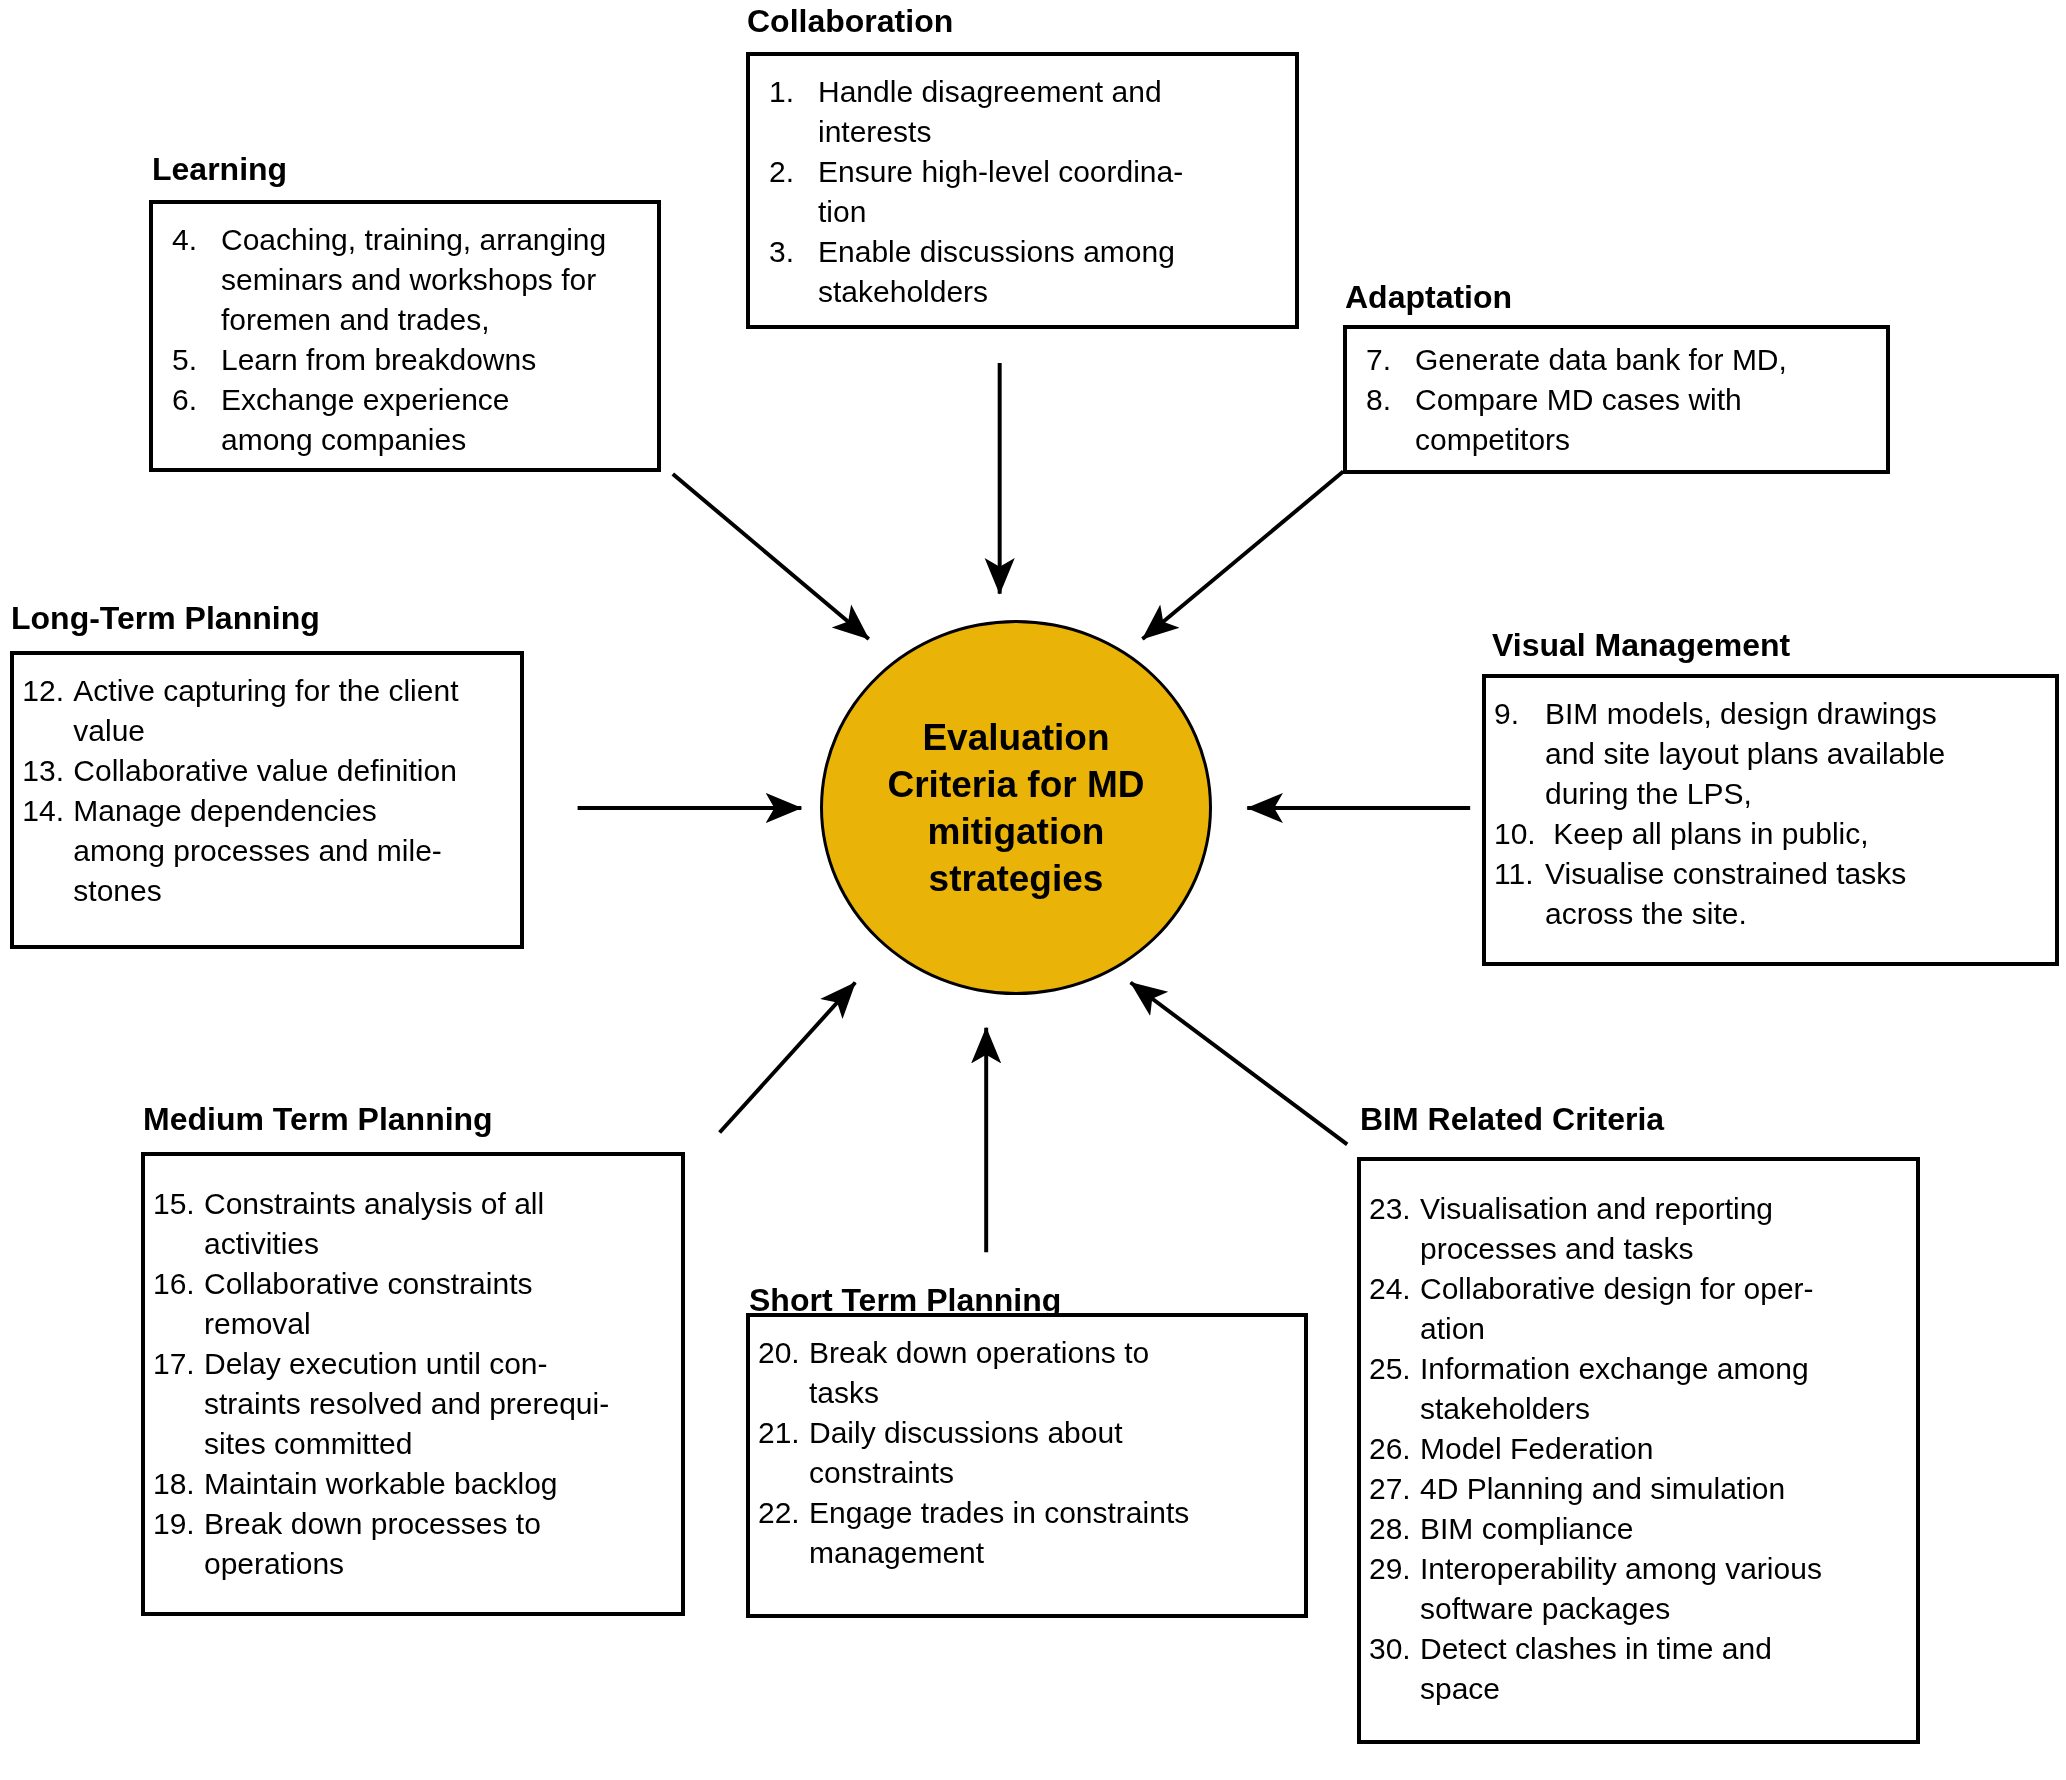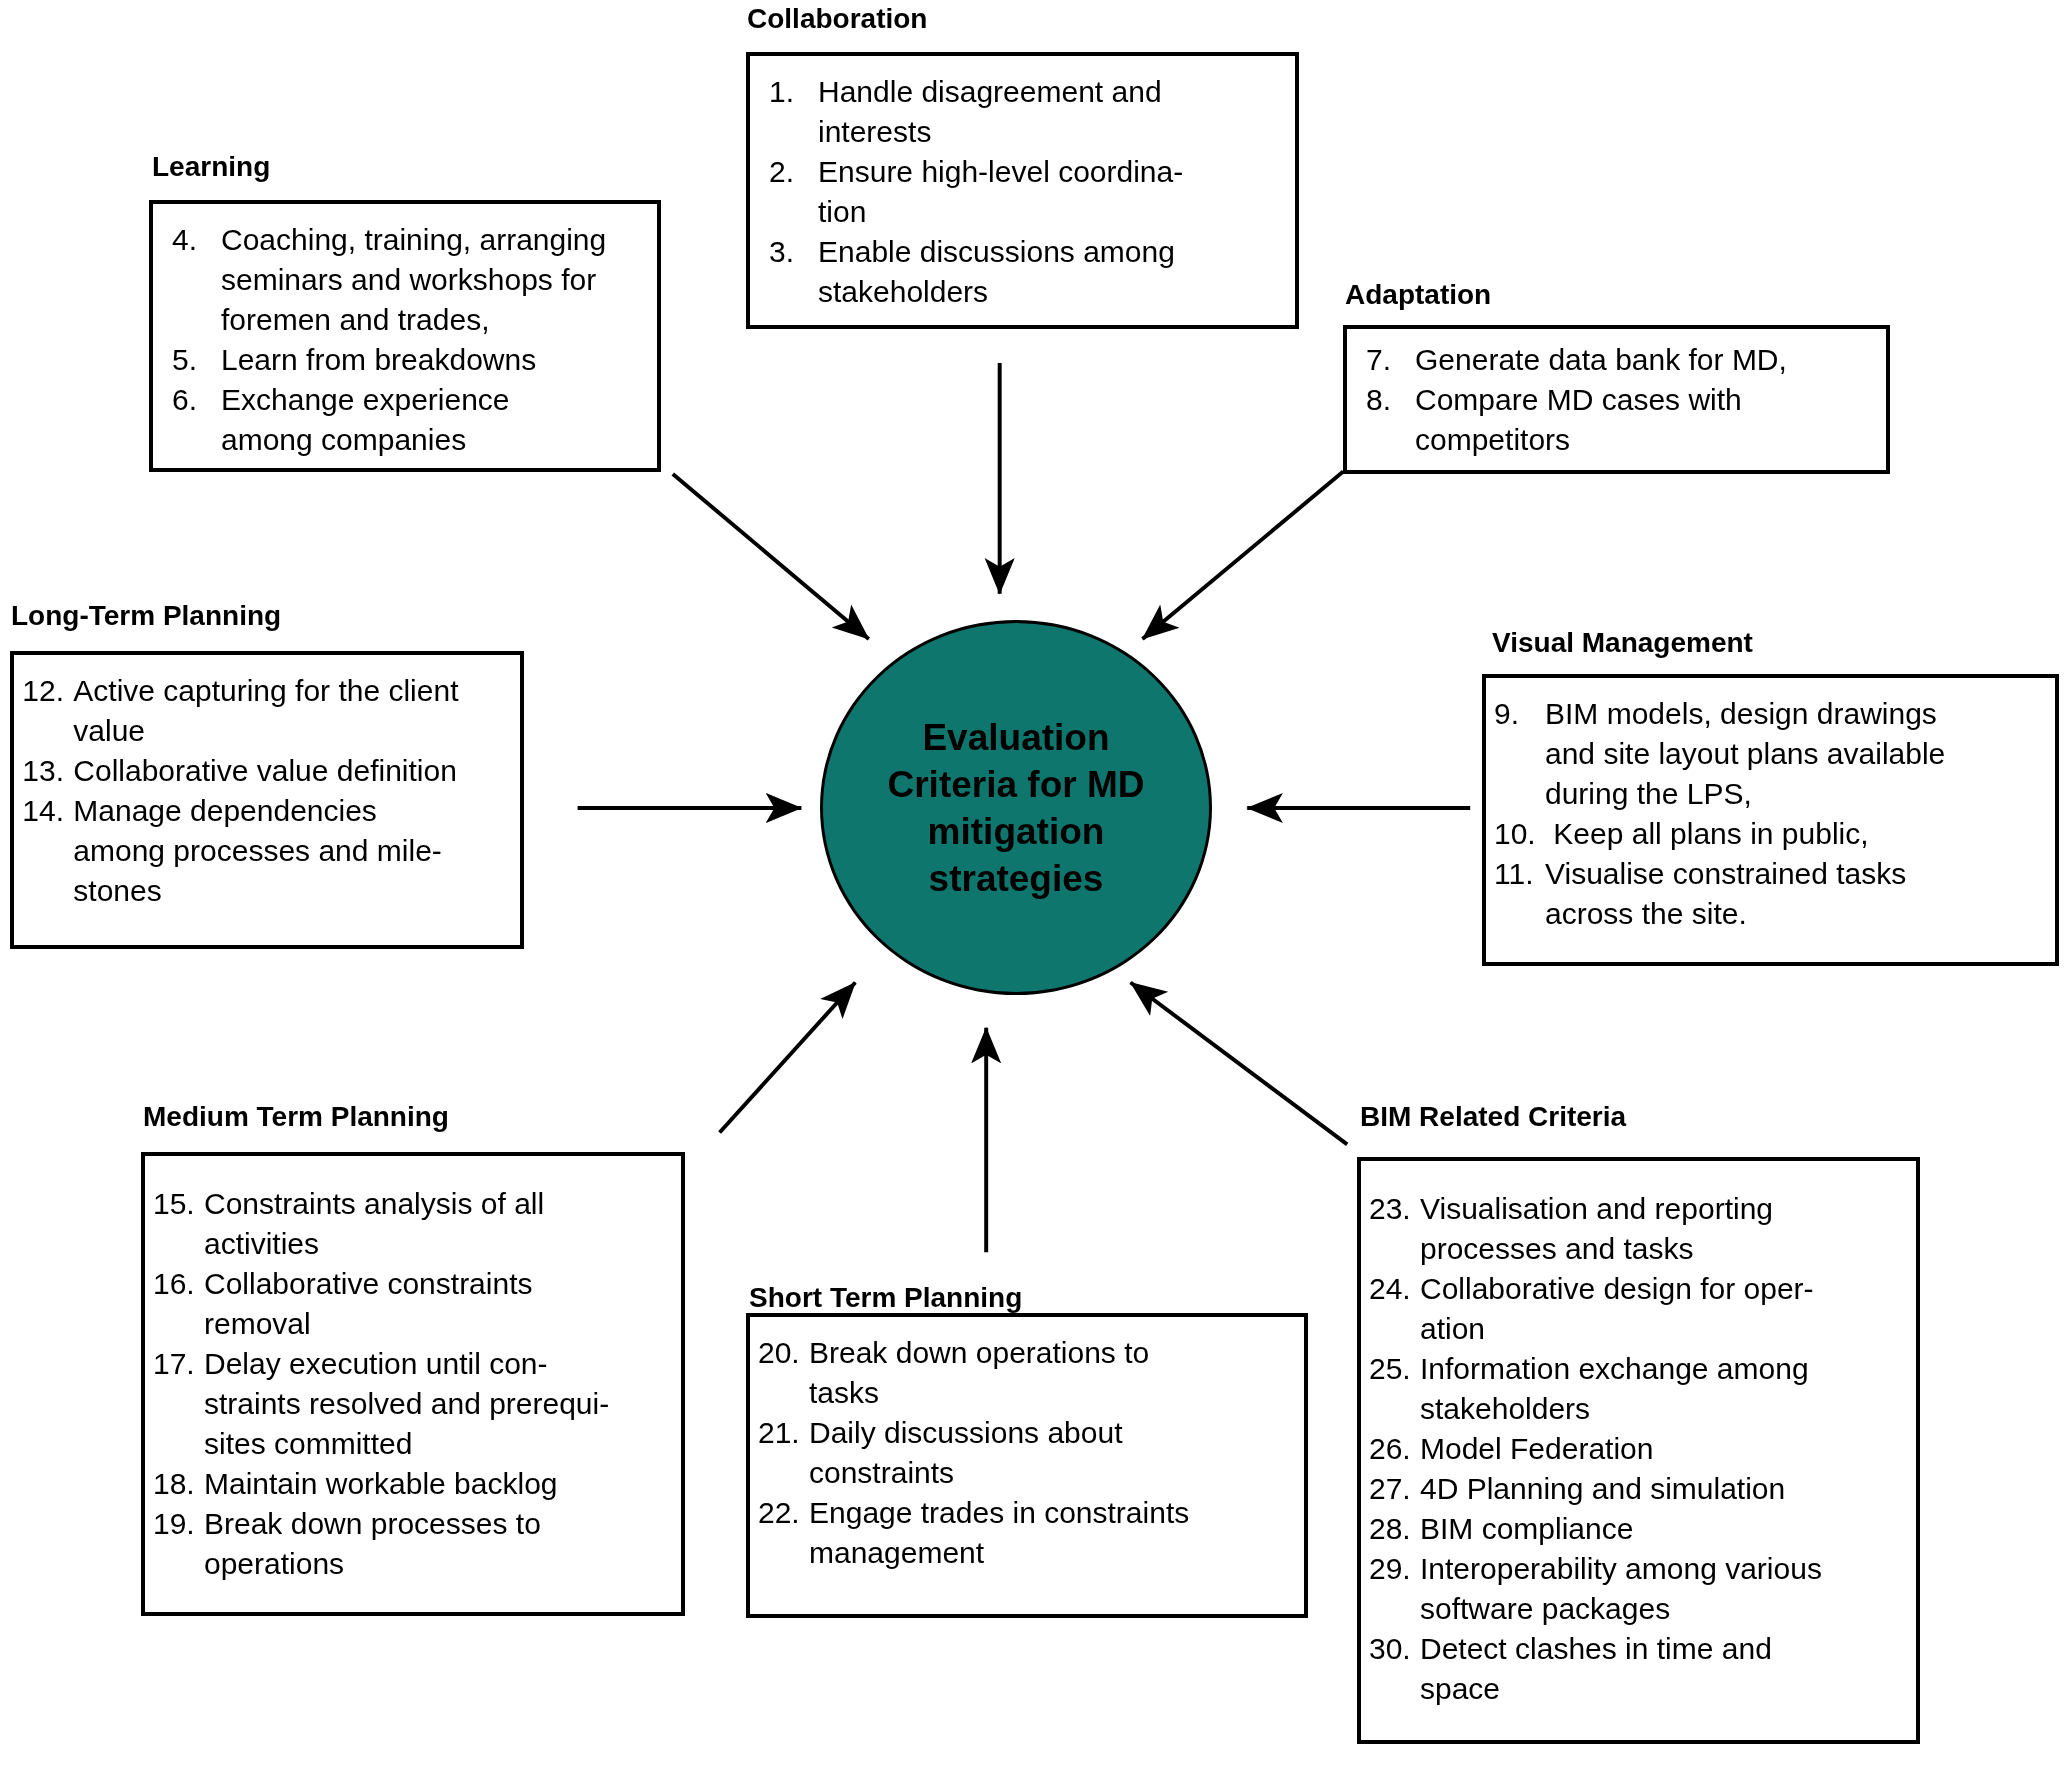--- a/index.html
+++ b/index.html
@@ -5,21 +5,21 @@
   html, body { margin:0; padding:0; background:#ffffff; }
   body {
     position:relative;
     width:2066px; height:1781px;
     font-family:"Liberation Sans", sans-serif;
     color:#000;
     overflow:hidden;
   }
   .group-title {
     position:absolute;
-    font-size:28px;
+    font-size:32px;
     font-weight:bold;
     white-space:pre;
     letter-spacing:0px;
   }
   .box {
     position:absolute;
     box-sizing:border-box;
     border:4px solid #000;
     background:#fff;
     padding-top:16px;
@@ -39,21 +39,21 @@
   
   .g-two .item { padding-left:8px; }
   .g-two .num { width:51px; }
   .center-circle {
     position:absolute;
     left:820px; top:620px;
     width:392px; height:375px;
     box-sizing:border-box;
     border:3.2px solid #000;
     border-radius:50%;
-    background:#0f766e;
+    background:#eab308;
     display:flex;
     align-items:center;
     justify-content:center;
   }
   .center-label {
     font-size:37px;
     font-weight:bold;
     line-height:47px;
     text-align:center;
     white-space:pre;

